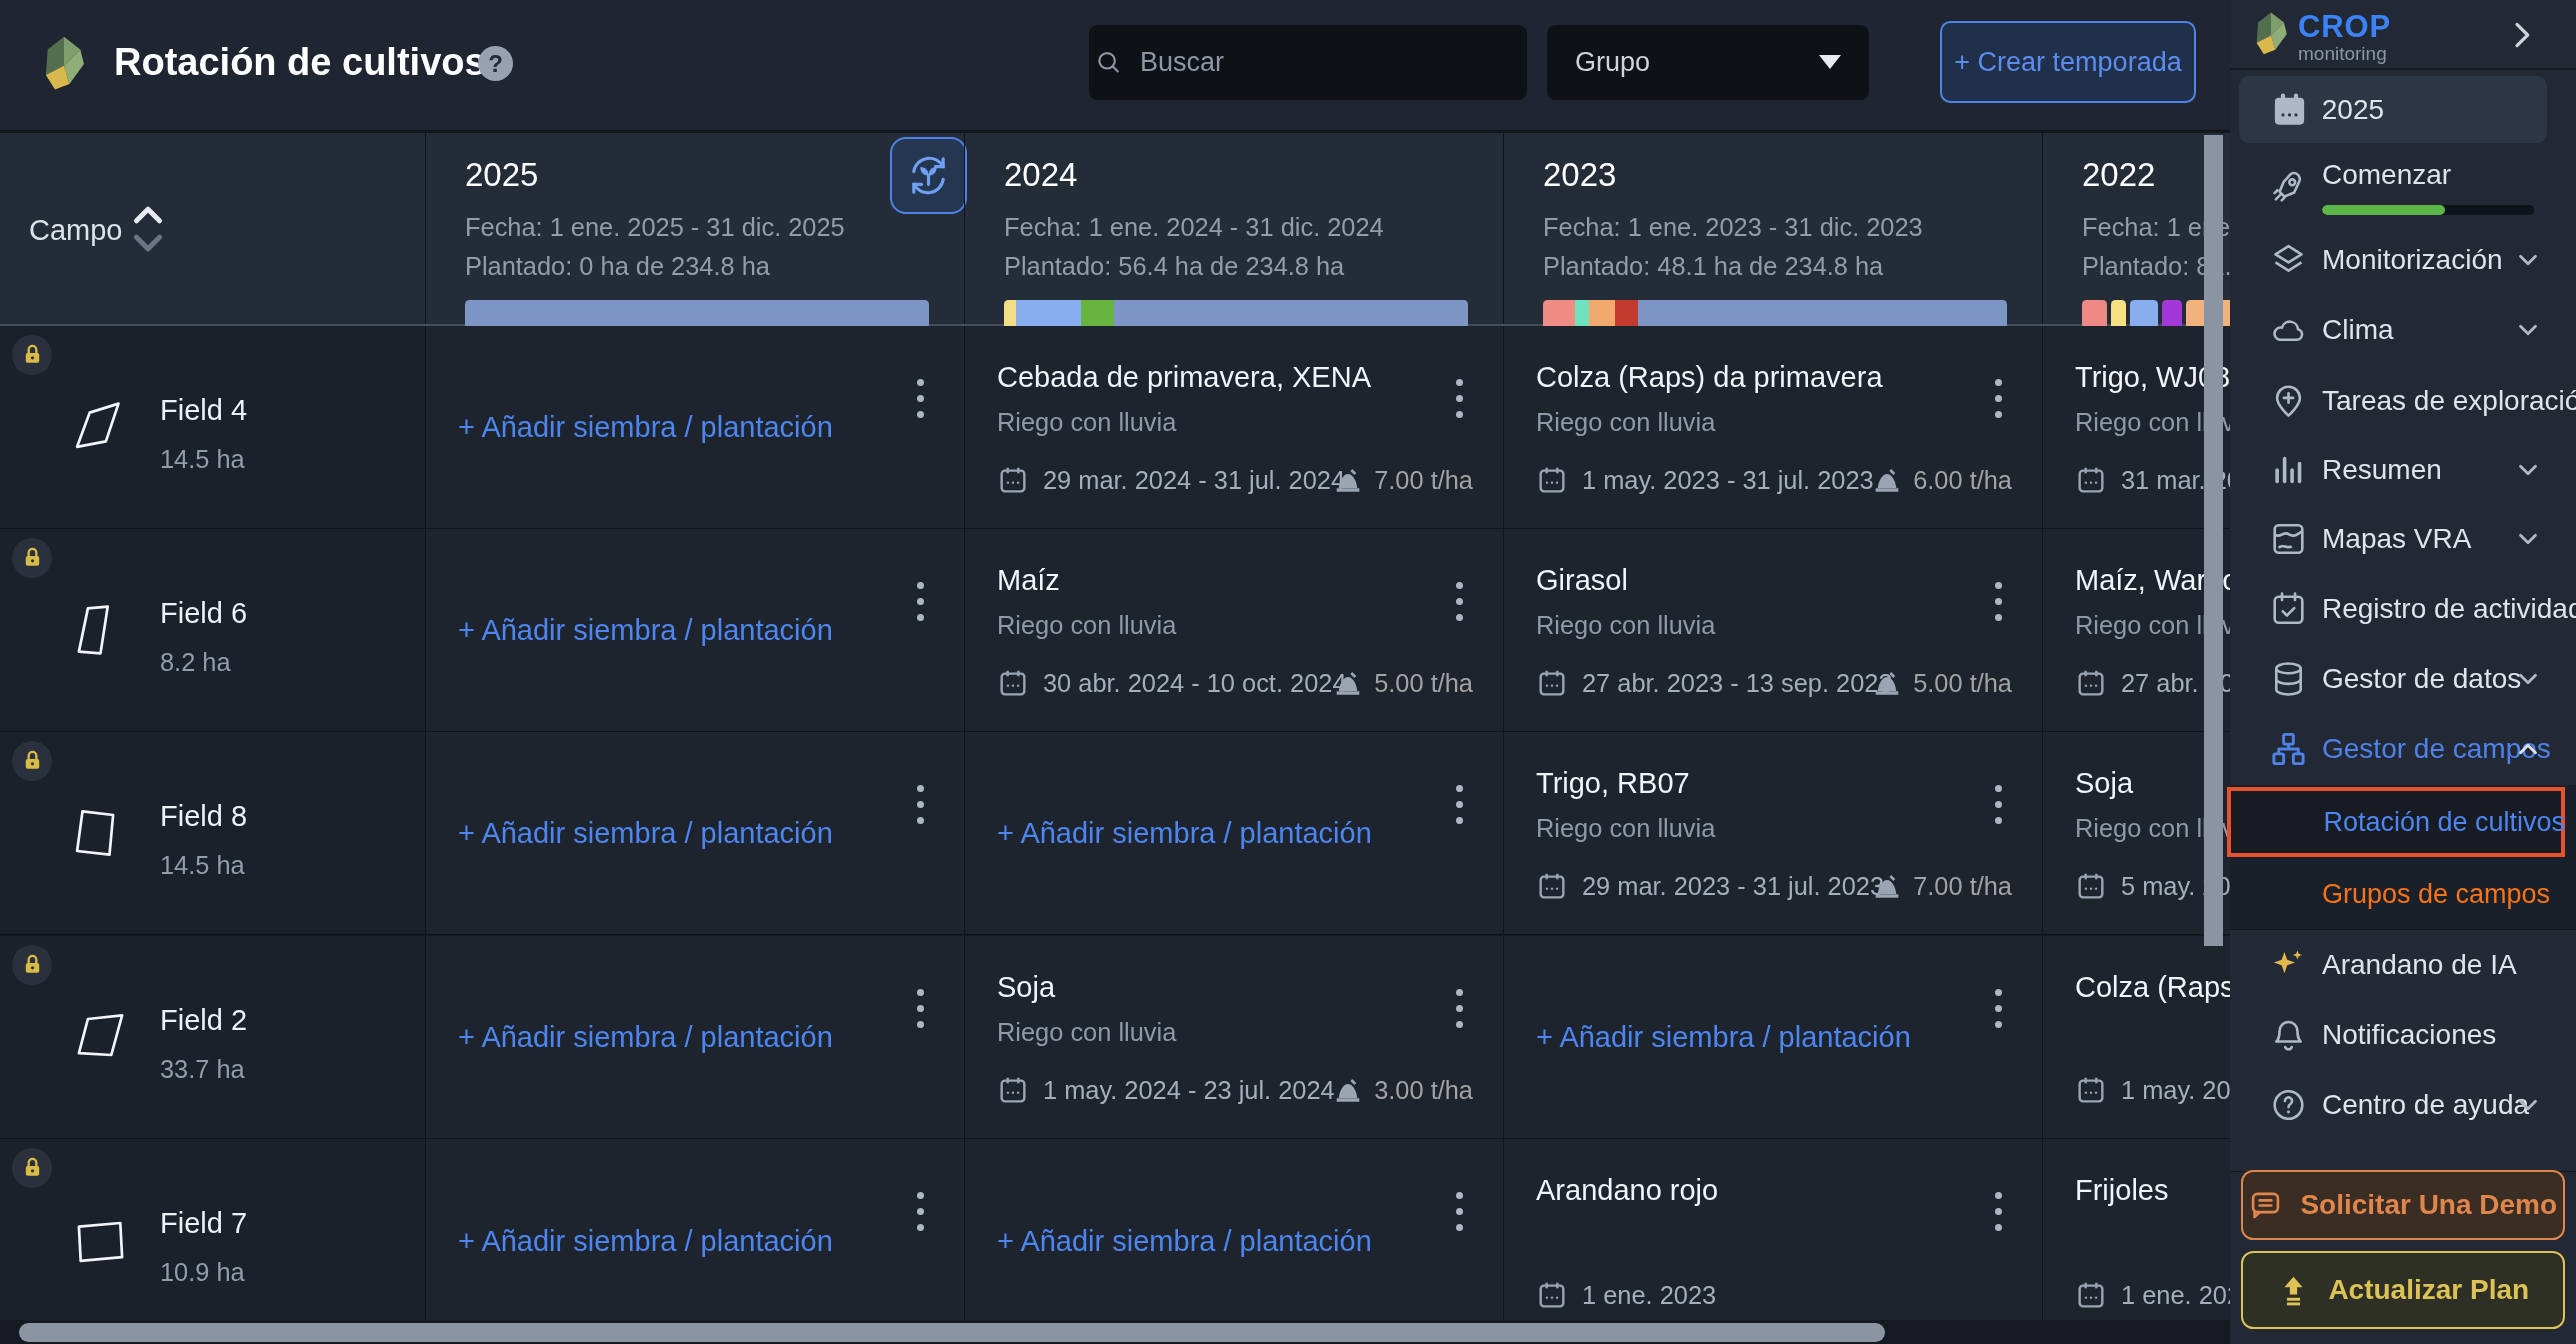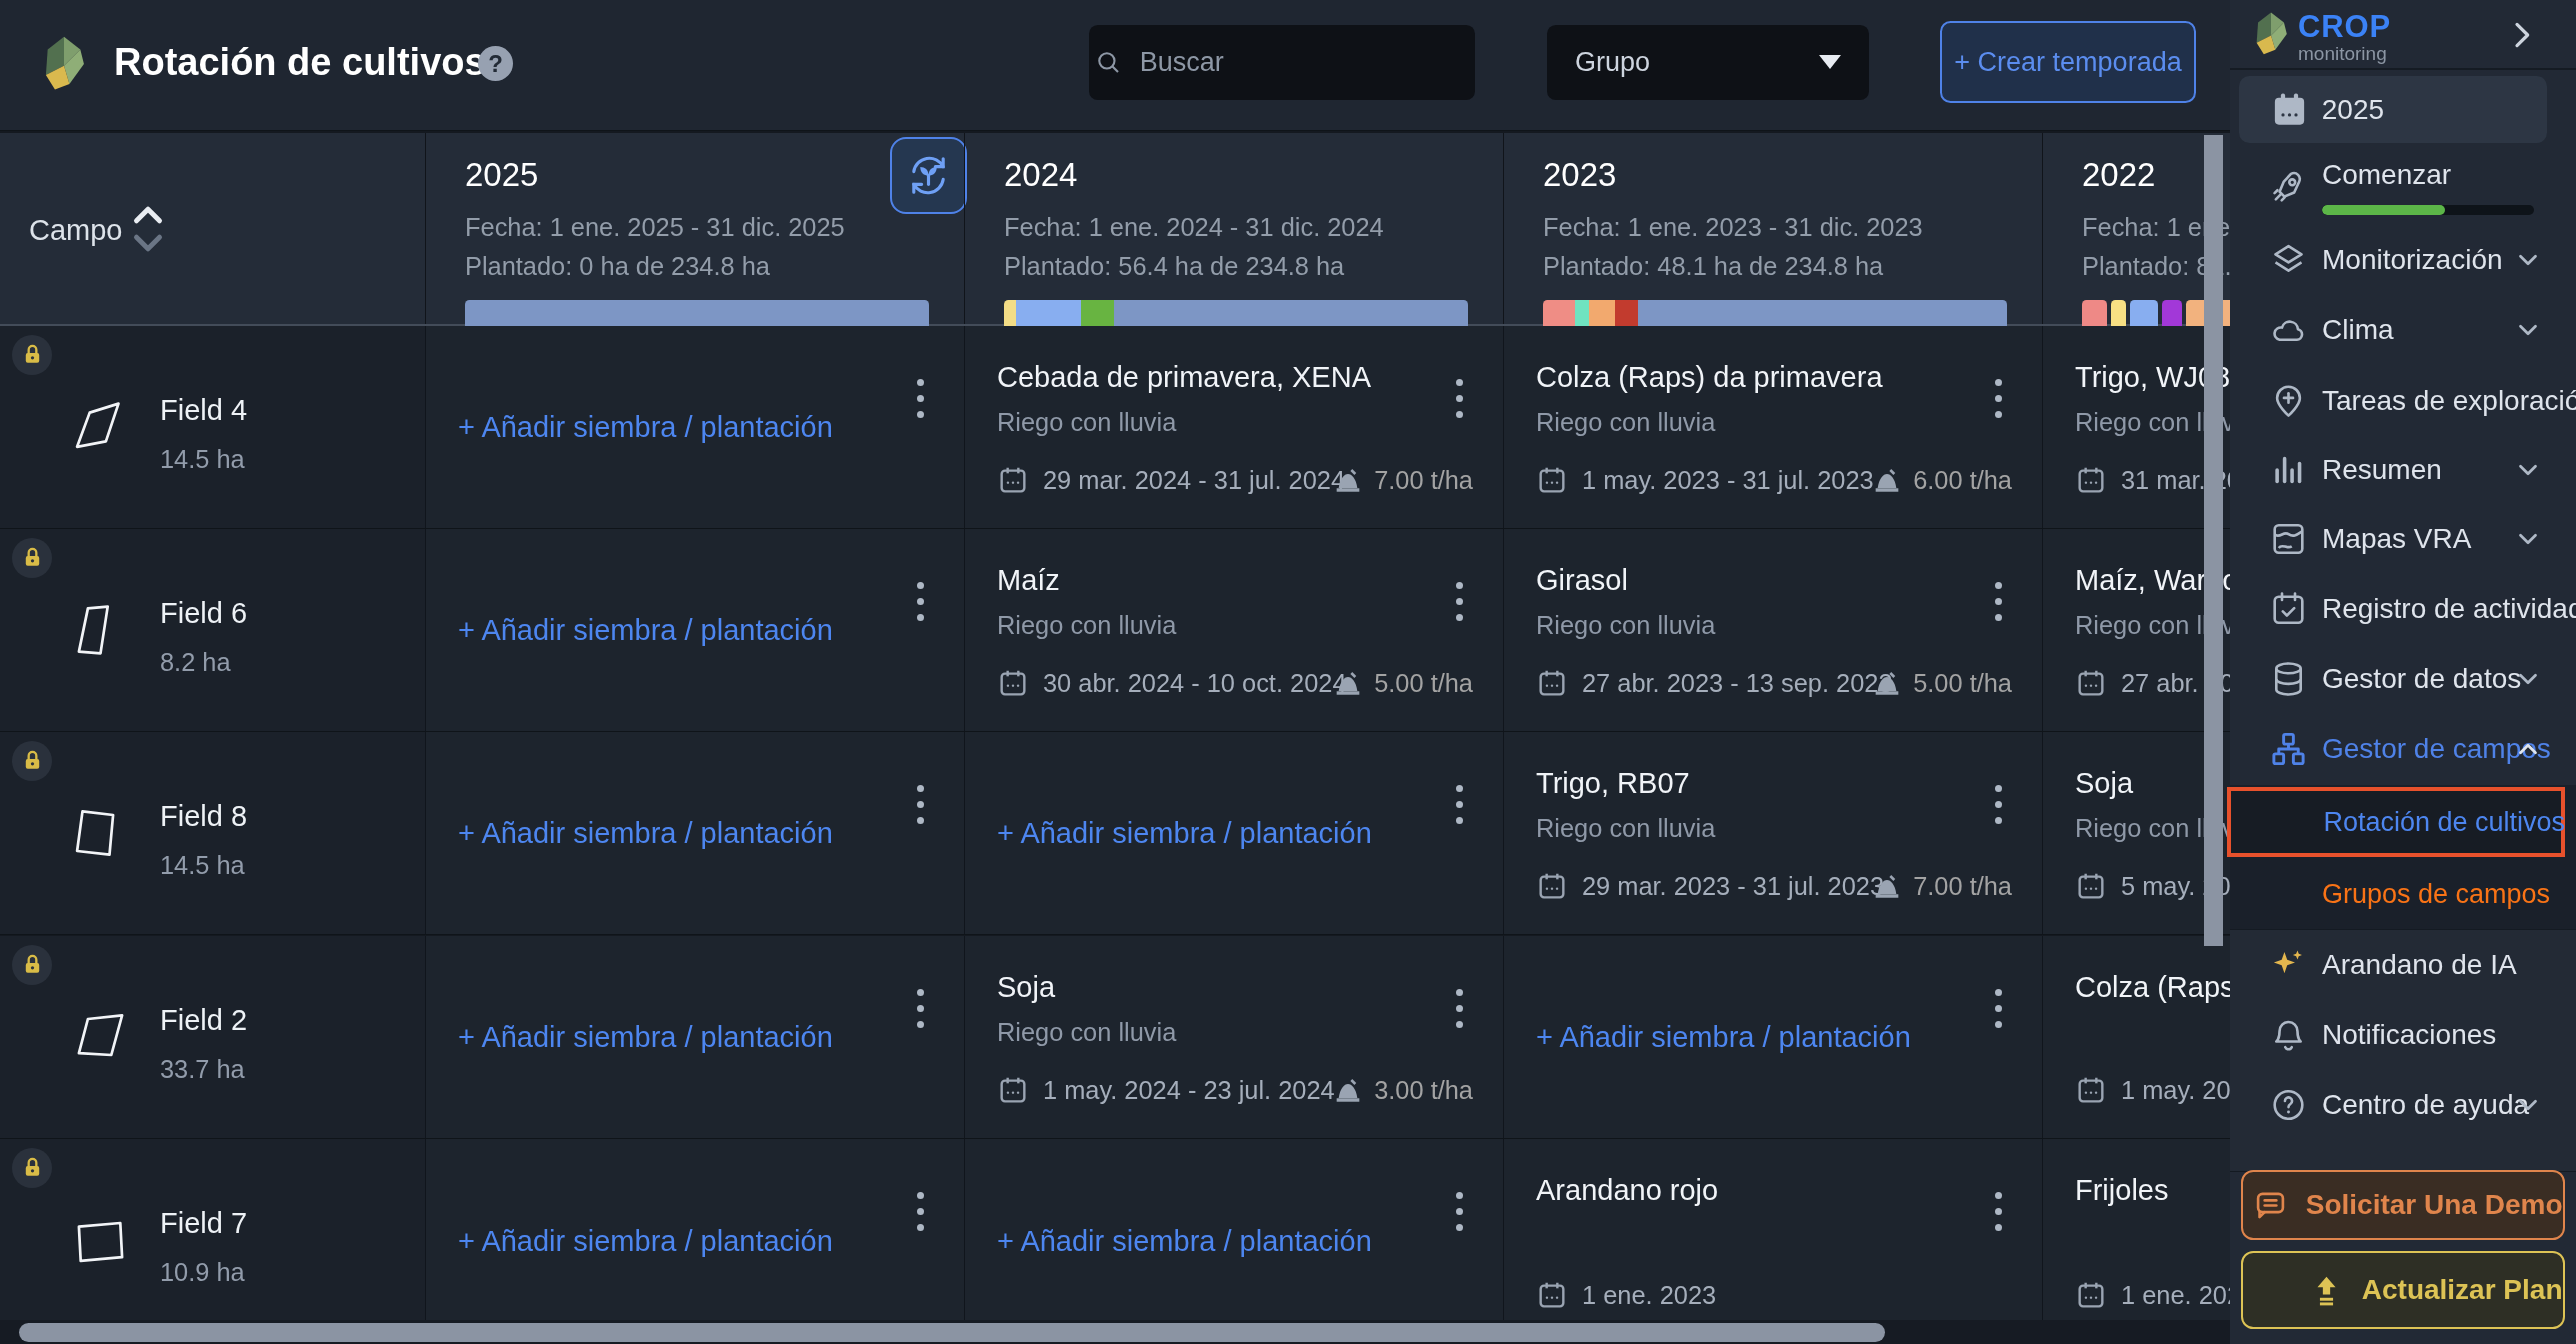--- a/index.html
+++ b/index.html
@@ -8,21 +8,21 @@
   .abs { position:absolute; }
 
   
   .topbar { position:absolute; left:0; top:0; width:2230px; height:131px;
     background:#1f2631; border-bottom:1.8px solid #0f1419; }
   .app-logo { position:absolute; left:35px; top:35px; width:58px; height:58px; }
   .page-title { position:absolute; left:114px; top:41px; font-size:38px; font-weight:600; color:#ffffff; }
   .help-badge { position:absolute; left:478px; top:46px; width:35px; height:35px; border-radius:50%;
     background:#97a1b1; color:#232b36; font-size:24px; font-weight:700;
     display:flex; align-items:center; justify-content:center; }
-  .search-box { position:absolute; left:1089px; top:24.5px; width:386px; height:75px;
+  .search-box { position:absolute; left:1089px; top:24.5px; width:438px; height:75px;
     background:#0e1116; border-radius:8.8px; display:flex; align-items:center; padding:0 5px; gap:17.5px; }
   .search-box input { background:transparent; border:none; outline:none; color:#aeb6c2;
     font-size:27px; width:100%; font-family:"Liberation Sans",sans-serif; }
   .search-box input::placeholder { color:#8d97a5; opacity:1; }
   .select-box { position:absolute; left:1547px; top:24.5px; width:322px; height:75px;
     background:#0e1116; border-radius:8.8px; display:flex; align-items:center;
     justify-content:space-between; padding:0 28px; color:#cdd4de; font-size:27px; }
   .caret-down { width:0; height:0; border-left:11.4px solid transparent; border-right:11.4px solid transparent;
     border-top:14px solid #e8ecf2; }
   .create-btn { position:absolute; left:1940px; top:21px; width:256px; height:82px;
@@ -93,21 +93,21 @@
   .progress-fill { height:100%; background:#5cb648; border-radius:5.3px; }
   .submenu { position:absolute; left:0; top:785px; width:100%; height:144px; background:#1a202a; }
   .submenu-highlight { position:absolute; left:-2.6px; top:1.8px; width:338px; height:70px;
     background:#171c24; border:4.4px solid #e8512c; }
   .submenu-label { position:absolute; left:92px; top:50%; transform:translateY(-50%);
     font-size:27px; white-space:nowrap; }
   .submenu-item2 { position:absolute; left:0; top:75px; width:100%; height:67px; }
   .secondary { position:absolute; left:0; top:929px; width:100%; height:243px; background:#232a35;
     border-top:1.8px solid #141a22; border-bottom:1.8px solid #141a22; }
   .sb-btn { position:absolute; left:10.5px; width:324px; height:70px; border-radius:12.3px;
-    display:flex; align-items:center; justify-content:flex-end; gap:17.5px; font-size:28px; font-weight:700; }
+    display:flex; align-items:center; justify-content:center; gap:17.5px; font-size:28px; font-weight:700; }
   .demo-btn { top:1170px; border:2.6px solid #e0854c; background:#3a2d23; color:#e0854c; }
   .plan-btn { top:1251px; height:78px; border:2.6px solid #ddc355; background:#2e2f25; color:#ddc355; }
 </style>
 </head>
 <body>
 
 <div class="topbar">
   <svg class="app-logo" viewBox="0 0 64 64">
     <polygon points="32,2 50,16 32,34" fill="#7f9e6d"></polygon>
     <polygon points="32,2 32,34 12,44 14,16" fill="#52704f"></polygon>

